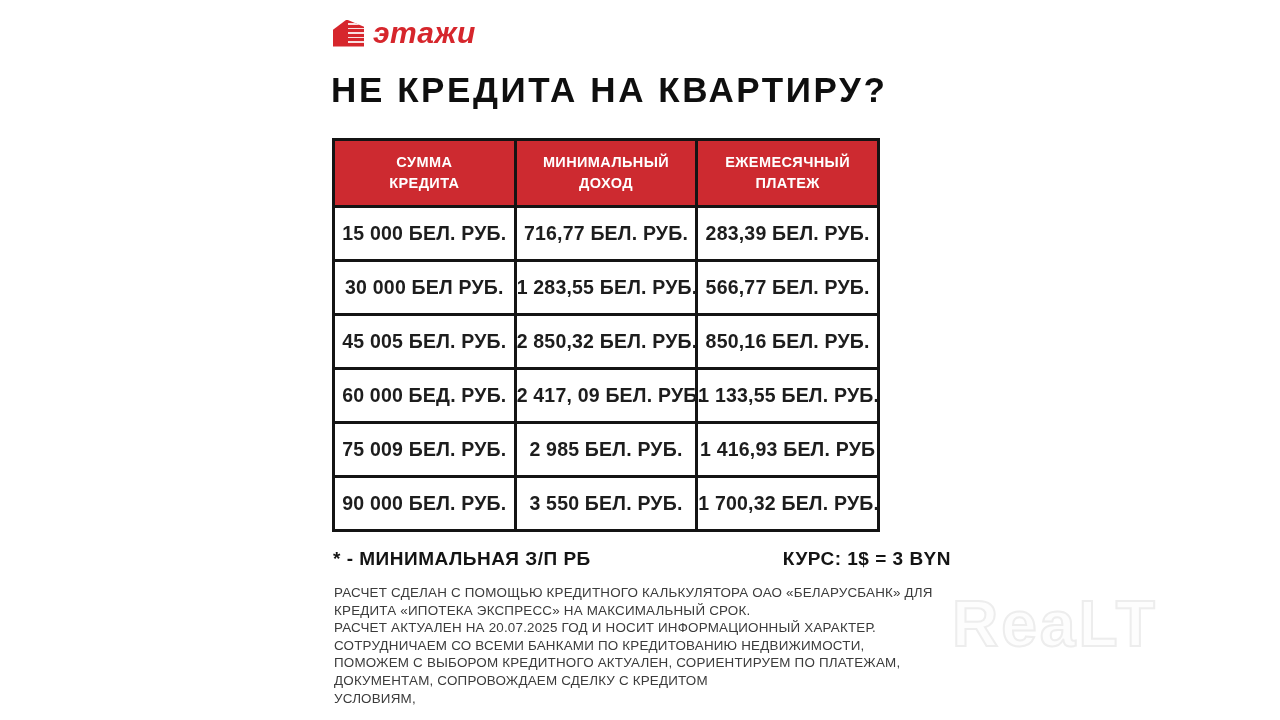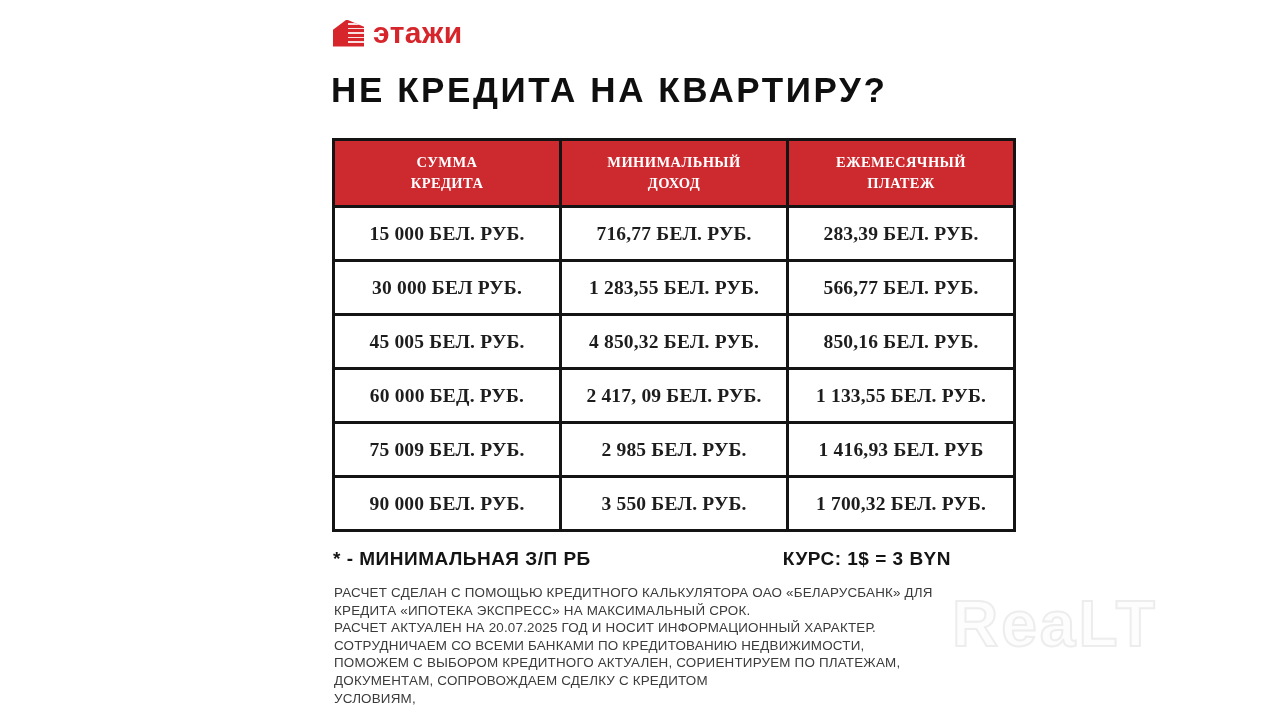--- a/index.html
+++ b/index.html
@@ -16,29 +16,29 @@
     font-family:"Liberation Sans",sans-serif;}
   .stage{position:relative;width:1280px;height:720px;background:#fff;}
 
   
   .logo{position:absolute;left:333px;top:18px;display:flex;align-items:center;gap:9px;}
   .logo-icon{position:relative;width:31px;height:27px;background:var(--brand-red);
     clip-path:polygon(0 100%,0 38%,44% 0,100% 27%,100% 100%);}
   .logo-icon::after{content:"";position:absolute;right:0;bottom:2px;width:52%;height:78%;
     background:repeating-linear-gradient(to bottom,rgba(255,255,255,.95) 0 1.6px,transparent 1.6px 4.6px);
     opacity:.9;}
-  .logo-text{font-size:30px;font-weight:bold;color:var(--brand-red);letter-spacing:.5px;line-height:1;}
+  .logo-text{font-size:30px;font-weight:bold;color:var(--brand-red);letter-spacing:.5px;line-height:1;font-style:italic;}
 
   
   .title{position:absolute;left:331px;top:72px;font-size:35px;font-weight:bold;
     letter-spacing:2.6px;color:var(--title-color);line-height:1;white-space:nowrap;}
 
   
-  table.credit{position:absolute;left:332px;top:138px;width:684px;border-collapse:collapse;
-    table-layout:fixed;font-family:Liberation Serif, serif;}
+  table.credit{position:absolute;left:332px;top:138px;width:548px;border-collapse:collapse;
+    table-layout:fixed;}
   table.credit th{height:67px;background:var(--header-bg);color:#fff;font-size:14.5px;
     font-weight:bold;letter-spacing:.4px;line-height:1.45;border:3px solid var(--border);
     text-align:center;vertical-align:middle;}
   table.credit td{height:54px;background:#fff;color:var(--cell-text);font-size:19.5px;
     font-weight:bold;letter-spacing:.2px;border:3px solid var(--border);
     text-align:center;vertical-align:middle;white-space:nowrap;}
 
   
   .footnote{position:absolute;left:333px;top:548px;width:618px;display:flex;
     justify-content:space-between;font-size:19px;font-weight:bold;color:#141414;
@@ -88,21 +88,21 @@
         <td>716,77 БЕЛ. РУБ.</td>
         <td>283,39 БЕЛ. РУБ.</td>
       </tr>
       <tr>
         <td>30 000 БЕЛ РУБ.</td>
         <td>1 283,55 БЕЛ. РУБ.</td>
         <td>566,77 БЕЛ. РУБ.</td>
       </tr>
       <tr>
         <td>45 005 БЕЛ. РУБ.</td>
-        <td>4 850,32 БЕЛ. РУБ.</td>
+        <td>2 850,32 БЕЛ. РУБ.</td>
         <td>850,16 БЕЛ. РУБ.</td>
       </tr>
       <tr>
         <td>60 000 БЕД. РУБ.</td>
         <td>2 417, 09 БЕЛ. РУБ.</td>
         <td>1 133,55 БЕЛ. РУБ.</td>
       </tr>
       <tr>
         <td>75 009 БЕЛ. РУБ.</td>
         <td>2 985 БЕЛ. РУБ.</td>

